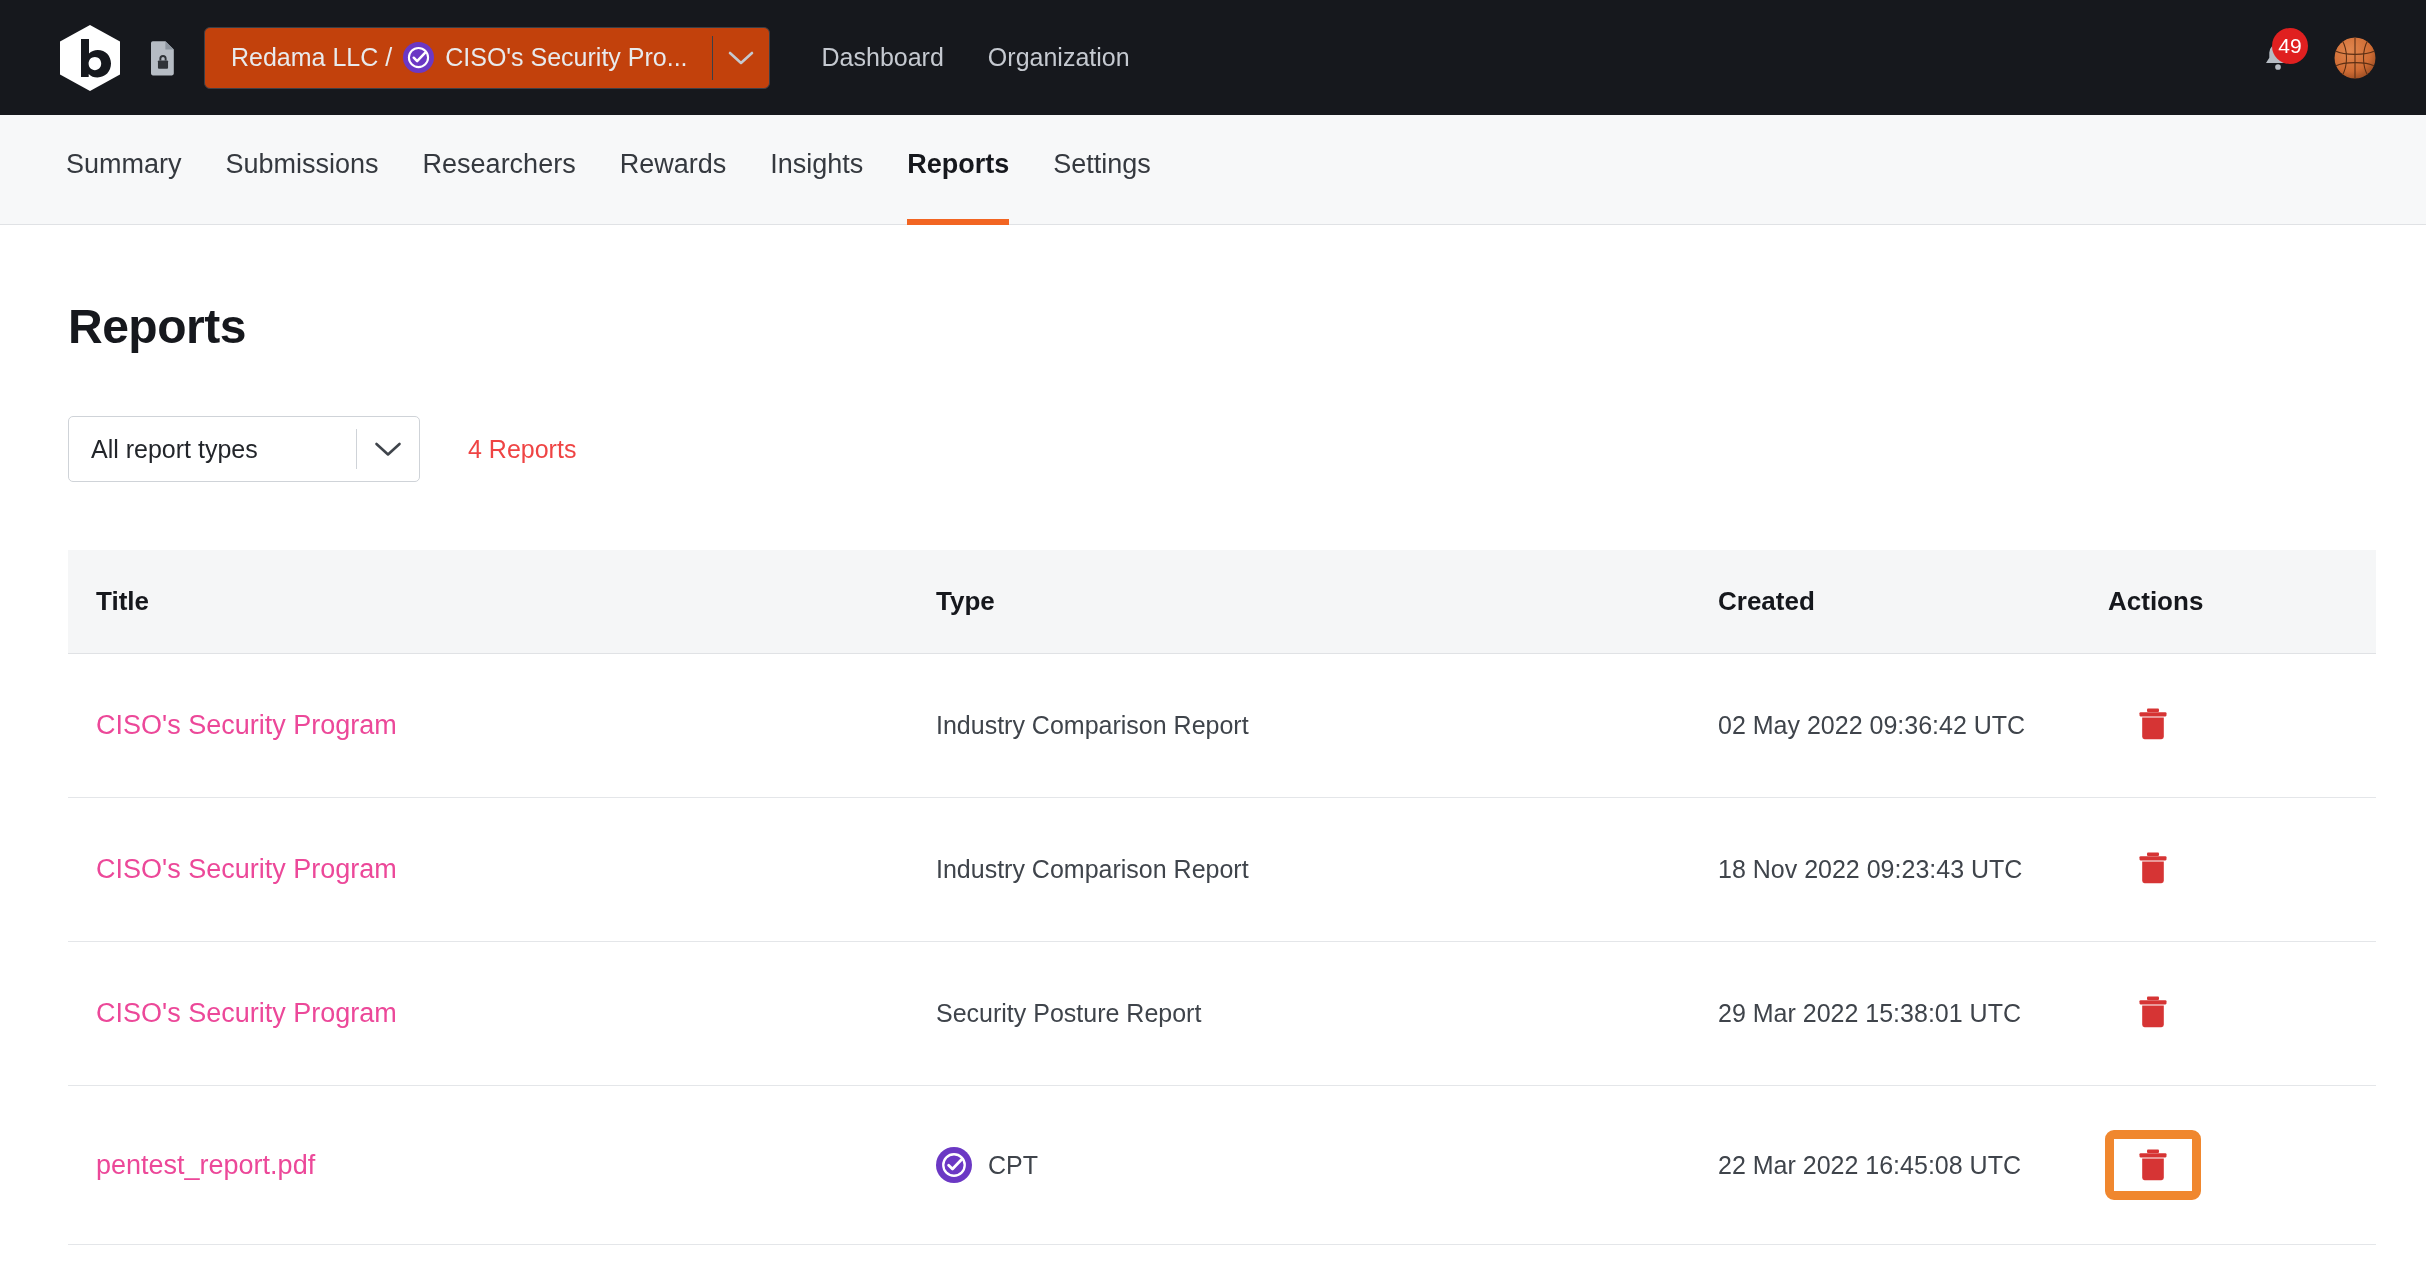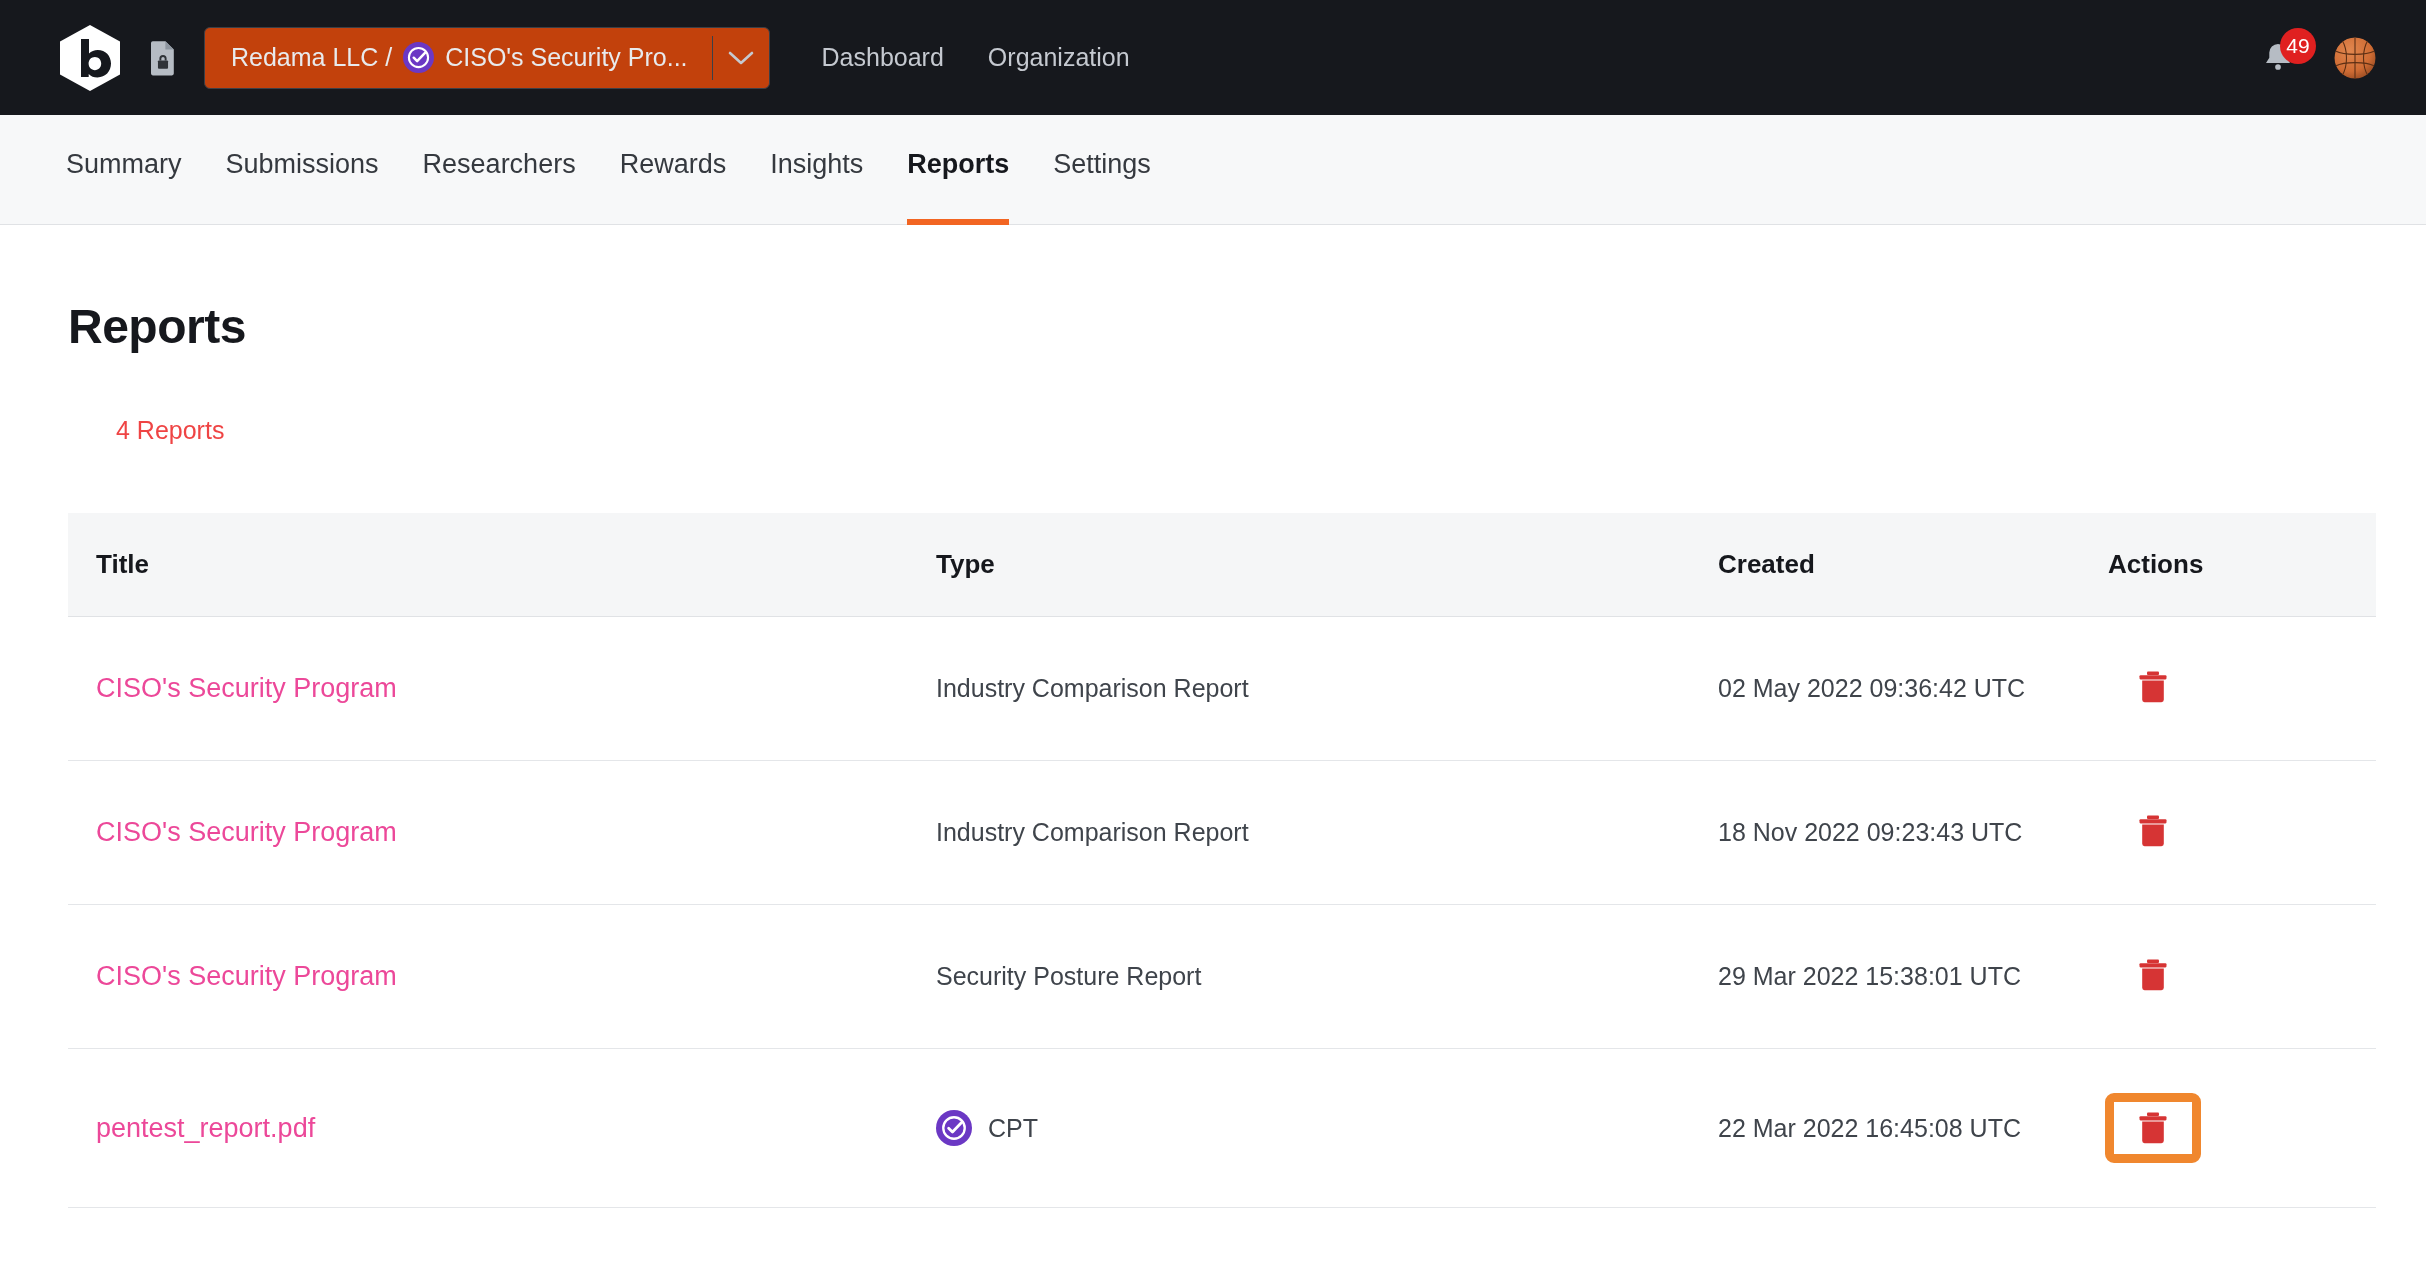--- a/index.html
+++ b/index.html
@@ -77,21 +77,21 @@
   .top-right {
     margin-left: auto;
     display: flex;
     align-items: center;
     gap: 38px;
     padding-right: 12px;
   }
   .bell-wrap { position: relative; width: 36px; height: 36px; }
   .bell-badge {
     position: absolute;
-    top: -12px; left: 20px;
+    top: -12px; left: 12px;
     background: #e02020;
     color: #fff;
     border-radius: 999px;
     min-width: 36px;
     height: 36px;
     font-size: 21px;
     display: flex;
     align-items: center;
     justify-content: center;
     padding: 0 6px;
@@ -327,20 +327,29 @@
   <div class="subnav-item">Insights</div>
   <div class="subnav-item active">Reports</div>
   <div class="subnav-item">Settings</div>
 </div>
 
 <div class="main">
 
   <h1 class="page-title">Reports</h1>
 
   <div class="filter-row">
+    <div class="select-box">
+      <span class="select-label">All report types</span>
+      <span class="select-divider"></span>
+      <span class="select-chevron">
+        <svg width="28" height="17" viewBox="0 0 28 17">
+          <path d="M2.5 3l11.5 10.5L25.5 3" fill="none" stroke="#3f444b" stroke-width="2.6" stroke-linecap="round" stroke-linejoin="round"></path>
+        </svg>
+      </span>
+    </div>
     <span class="report-count">4 Reports</span>
   </div>
 
   <table class="table">
     <thead>
       <tr>
         <th class="col-title">Title</th>
         <th class="col-type">Type</th>
         <th class="col-created">Created</th>
         <th class="col-actions">Actions</th>

